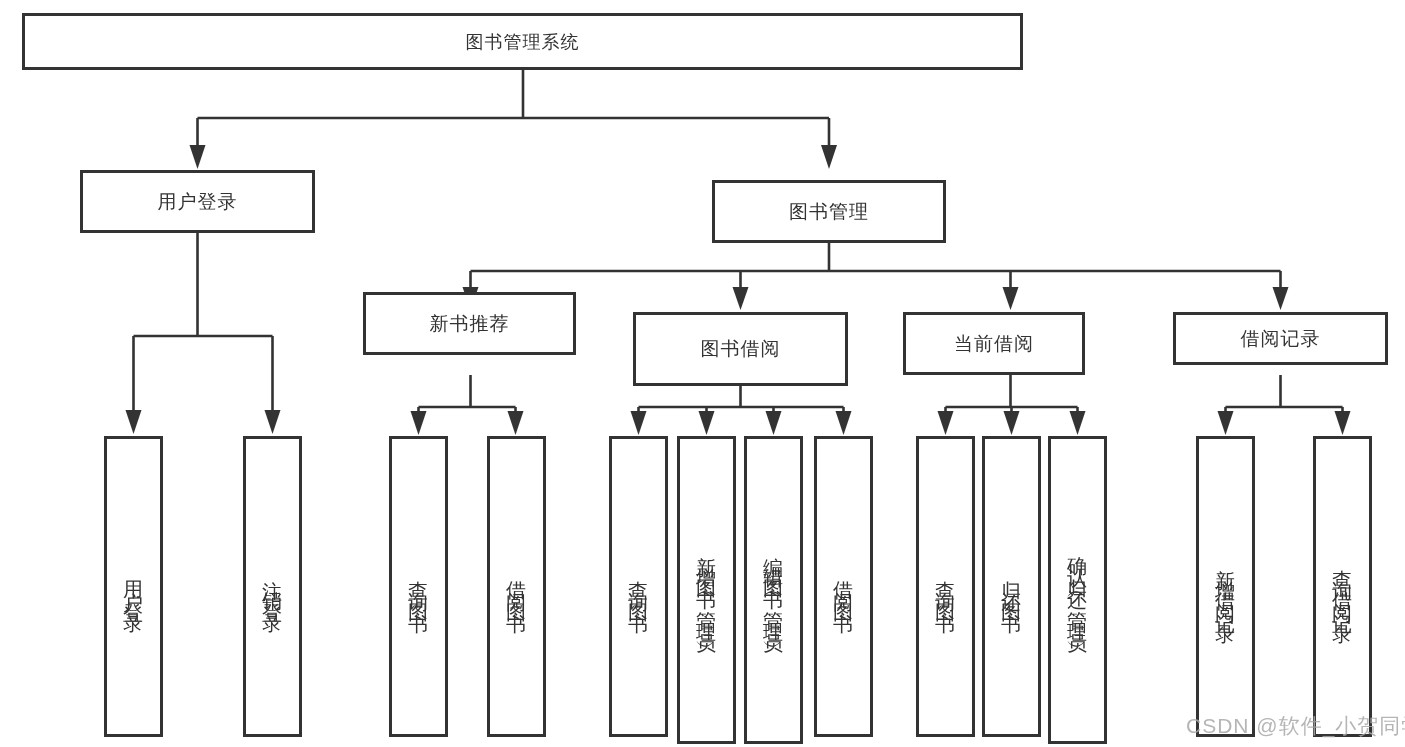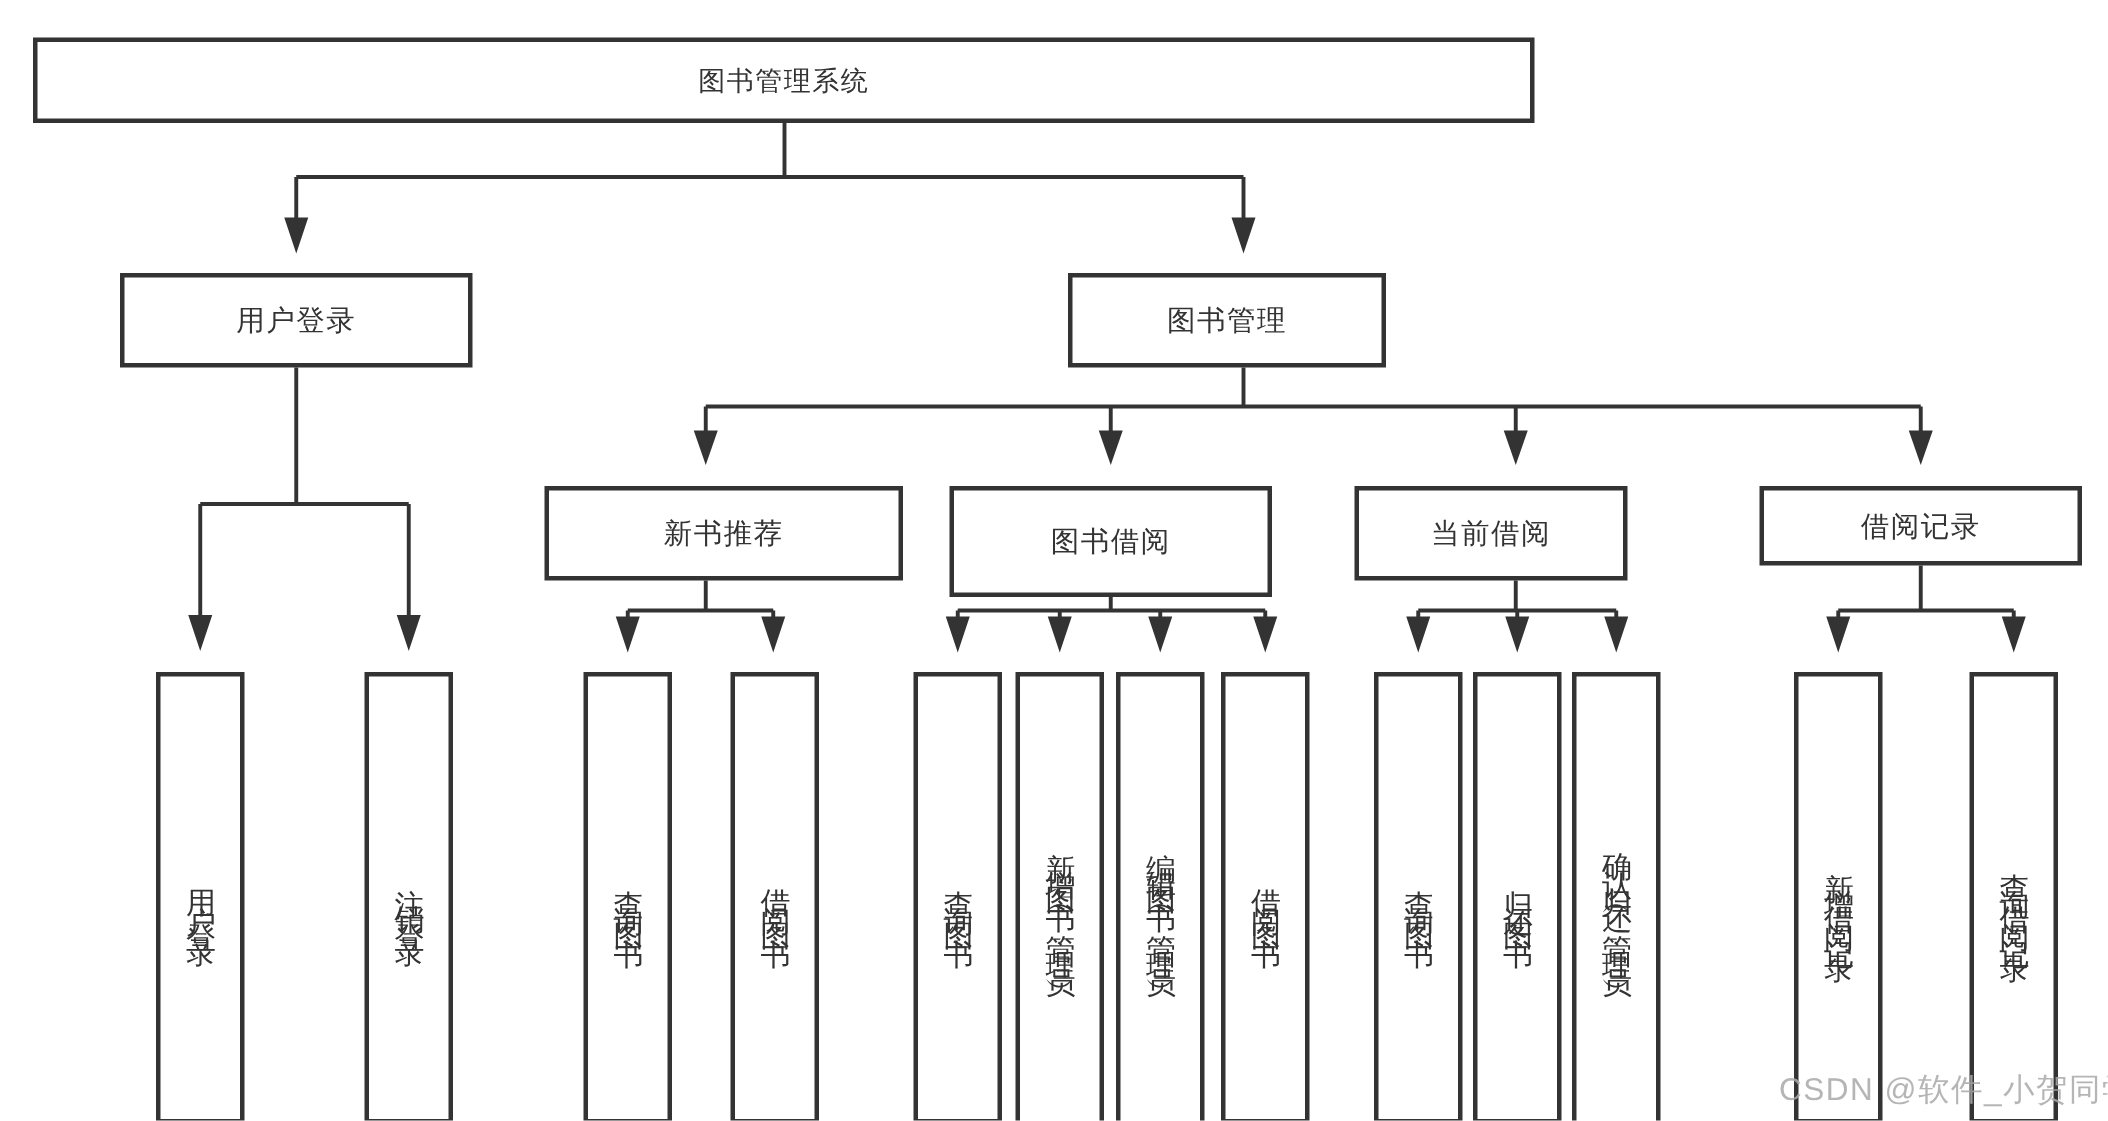--- a/index.html
+++ b/index.html
@@ -31,21 +31,20 @@
   }
   .box{
     position:absolute;
     box-sizing:border-box;
     background:var(--bg);
     border:3px solid var(--line);
     display:flex;
     align-items:center;
     justify-content:center;
     z-index:1;
-    margin-top:12px;
   }
   .hbox{
     font-size:19px;
     letter-spacing:1px;
     white-space:nowrap;
   }
   .vtext{
     writing-mode:vertical-rl;
     text-orientation:mixed;
     font-size:20px;
@@ -108,23 +107,23 @@
   <g>
     <path d="M1280.5,375 V407 M1225.5,407 H1342.5 M1225.5,407 V412 M1342.5,407 V412"></path>
     <polygon points="1217.5,411 1233.5,411 1225.5,435"></polygon>
     <polygon points="1334.5,411 1350.5,411 1342.5,435"></polygon>
   </g>
 </svg>
 
 <div class="box hbox" style="left:22px;top:13px;width:1001px;height:57px;font-size:18px">图书管理系统</div>
 
 <div class="box hbox" style="left:80px;top:170px;width:235px;height:63px">用户登录</div>
-<div class="box hbox" style="left:712px;top:170px;width:212px;height:63px">图书管理</div>
+<div class="box hbox" style="left:712px;top:180px;width:234px;height:63px">图书管理</div>
 
-<div class="box hbox" style="left:363px;top:312px;width:239px;height:63px">新书推荐</div>
+<div class="box hbox" style="left:363px;top:292px;width:213px;height:63px">新书推荐</div>
 <div class="box hbox" style="left:633px;top:312px;width:215px;height:74px">图书借阅</div>
 <div class="box hbox" style="left:903px;top:312px;width:182px;height:63px">当前借阅</div>
 <div class="box hbox" style="left:1173px;top:312px;width:215px;height:53px">借阅记录</div>
 
 <div class="box vbox" style="left:104px;top:436px;width:59px;height:301px">
   <span class="vtext">用户登录</span>
 </div>
 <div class="box vbox" style="left:243px;top:436px;width:59px;height:301px">
   <span class="vtext">注销登录</span>
 </div>

